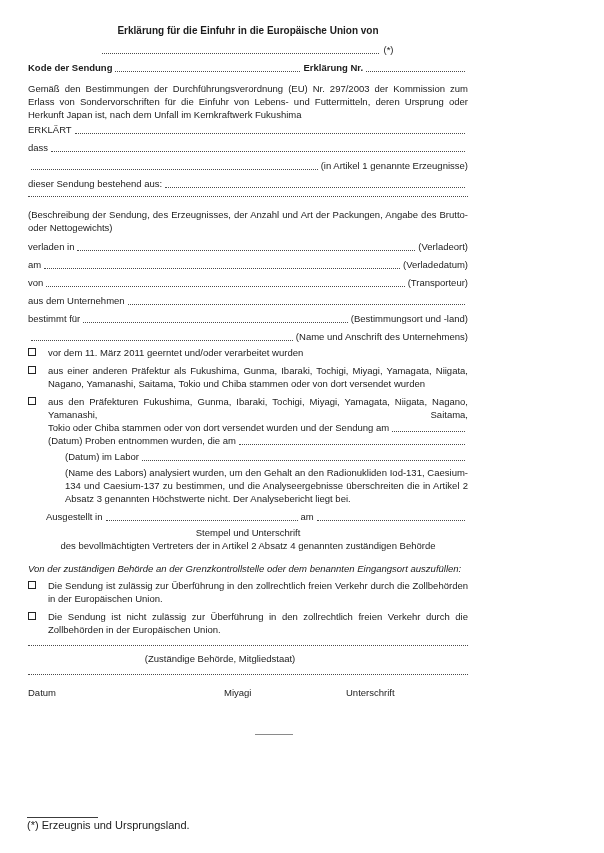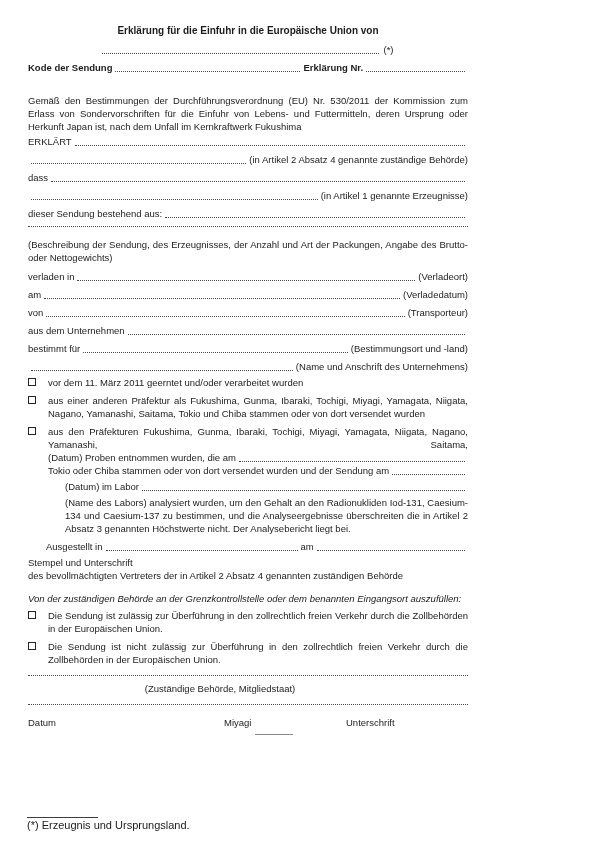--- a/index.html
+++ b/index.html
@@ -12,33 +12,33 @@
   }
   .title { text-align:center; font-weight:bold; font-size:10px; margin-bottom:9px; }
   .note-row { display:flex; justify-content:center; align-items:flex-end; height:10px; margin-bottom:5px; }
   .note-dots { width:277px; border-bottom:1px dotted #4a4a4a; margin:0 4px 2px 0; }
   .row { display:flex; align-items:flex-end; margin-bottom:5px; }
   .row .lbl { white-space:nowrap; }
   .row .b { font-weight:bold; }
   .dots { flex:1; border-bottom:1px dotted #4a4a4a; margin:0 3px 2px 3px; min-width:12px; }
   .dots.fixed1 { flex:none; width:185px; }
   .dots.fixed2 { flex:none; width:192px; }
-  .meta { margin-bottom:20px; }
+  .meta { margin-bottom:8px; }
   .just { text-align:justify; }
   .intro { margin-bottom:2px; }
   .full-dots { height:2px; border-bottom:1px dotted #4a4a4a; margin:1px 0 11px 0; }
   .desc { margin-bottom:6px; }
   .opt { display:flex; margin-bottom:5px; }
   .box { flex:none; width:8px; height:8px; border:1px solid #232323; margin:2px 12px 0 0; background:#fff; }
   .opt-body { flex:1; }
   .opt-text { text-align:justify; }
   .jline { text-align:justify; text-align-last:justify; }
   .mt3 { margin-top:3px;margin-left:17px; }
   .issue-row { margin-top:2px; margin-bottom:3px;margin-left:18px; }
-  .sig { text-align:left; }
+  .sig { text-align:center; }
   .section-head { font-style:italic; margin-top:10px; margin-bottom:4px; }
   .hr-dots { height:1px; border-bottom:1px dotted #4a4a4a; margin-top:9px; }
   .caption { text-align:center; margin-right:56px; margin-top:6px; }
   .hr-dots2 { height:1px; border-bottom:1px dotted #4a4a4a; margin-top:9px; }
   .cols { position:relative; height:13px; margin-top:11px; }
   .cols span { position:absolute; top:0; }
   .col-datum { left:0; }
   .col-stempel { left:196px; }
   .col-unterschrift { left:318px; }
   .sep-rule { position:absolute; top:734px; left:255px; width:38px; border-top:1px solid #8a8a8a; }
@@ -57,29 +57,25 @@
     <span>(*)</span>
   </div>
 
   <div class="row meta">
     <span class="lbl b">Kode der Sendung</span>
     <span class="dots fixed1"></span>
     <span class="lbl b">Erklärung Nr.</span>
     <span class="dots"></span>
   </div>
 
-  <p class="just intro">Gemäß den Bestimmungen der Durchführungsverordnung (EU) Nr. 530/2011 der Kommission zum Erlass von Sondervorschriften für die Einfuhr von Lebens- und Futtermitteln, deren Ursprung oder Herkunft Japan ist, nach dem Unfall im Kernkraftwerk Fukushima</p>
+  <p class="just intro">Gemäß den Bestimmungen der Durchführungsverordnung (EU) Nr. 297/2003 der Kommission zum Erlass von Sondervorschriften für die Einfuhr von Lebens- und Futtermitteln, deren Ursprung oder Herkunft Japan ist, nach dem Unfall im Kernkraftwerk Fukushima</p>
 
   <div class="row">
     <span class="lbl">ERKLÄRT</span>
     <span class="dots"></span>
-  </div>
-  <div class="row">
-    <span class="dots"></span>
-    <span class="lbl">(in Artikel 2 Absatz 4 genannte zuständige Behörde)</span>
   </div>
 
   <div class="row">
     <span class="lbl">dass</span>
     <span class="dots"></span>
   </div>
   <div class="row">
     <span class="dots"></span>
     <span class="lbl">(in Artikel 1 genannte Erzeugnisse)</span>
   </div>
@@ -129,25 +125,25 @@
   <div class="opt">
     <span class="box"></span>
     <div class="opt-body opt-text">aus einer anderen Präfektur als Fukushima, Gunma, Ibaraki, Tochigi, Miyagi, Yamagata, Niigata, Nagano, Yamanashi, Saitama, Tokio und Chiba stammen oder von dort versendet wurden</div>
   </div>
 
   <div class="opt">
     <span class="box"></span>
     <div class="opt-body">
       <div class="jline">aus den Präfekturen Fukushima, Gunma, Ibaraki, Tochigi, Miyagi, Yamagata, Niigata, Nagano, Yamanashi, Saitama,</div>
       <div class="row" style="margin-bottom:0;">
-        <span class="lbl">(Datum) Proben entnommen wurden, die am</span>
+        <span class="lbl">Tokio oder Chiba stammen oder von dort versendet wurden und der Sendung am</span>
         <span class="dots"></span>
       </div>
       <div class="row" style="margin-bottom:0;">
-        <span class="lbl">Tokio oder Chiba stammen oder von dort versendet wurden und der Sendung am</span>
+        <span class="lbl">(Datum) Proben entnommen wurden, die am</span>
         <span class="dots"></span>
       </div>
       <div class="row mt3" style="margin-bottom:0;">
         <span class="lbl">(Datum) im Labor</span>
         <span class="dots"></span>
       </div>
       <p class="just mt3">(Name des Labors) analysiert wurden, um den Gehalt an den Radionukliden Iod-131, Caesium-134 und Caesium-137 zu bestimmen, und die Analyseergebnisse überschreiten die in Artikel 2 Absatz 3 genannten Höchstwerte nicht. Der Analysebericht liegt bei.</p>
     </div>
   </div>
 

